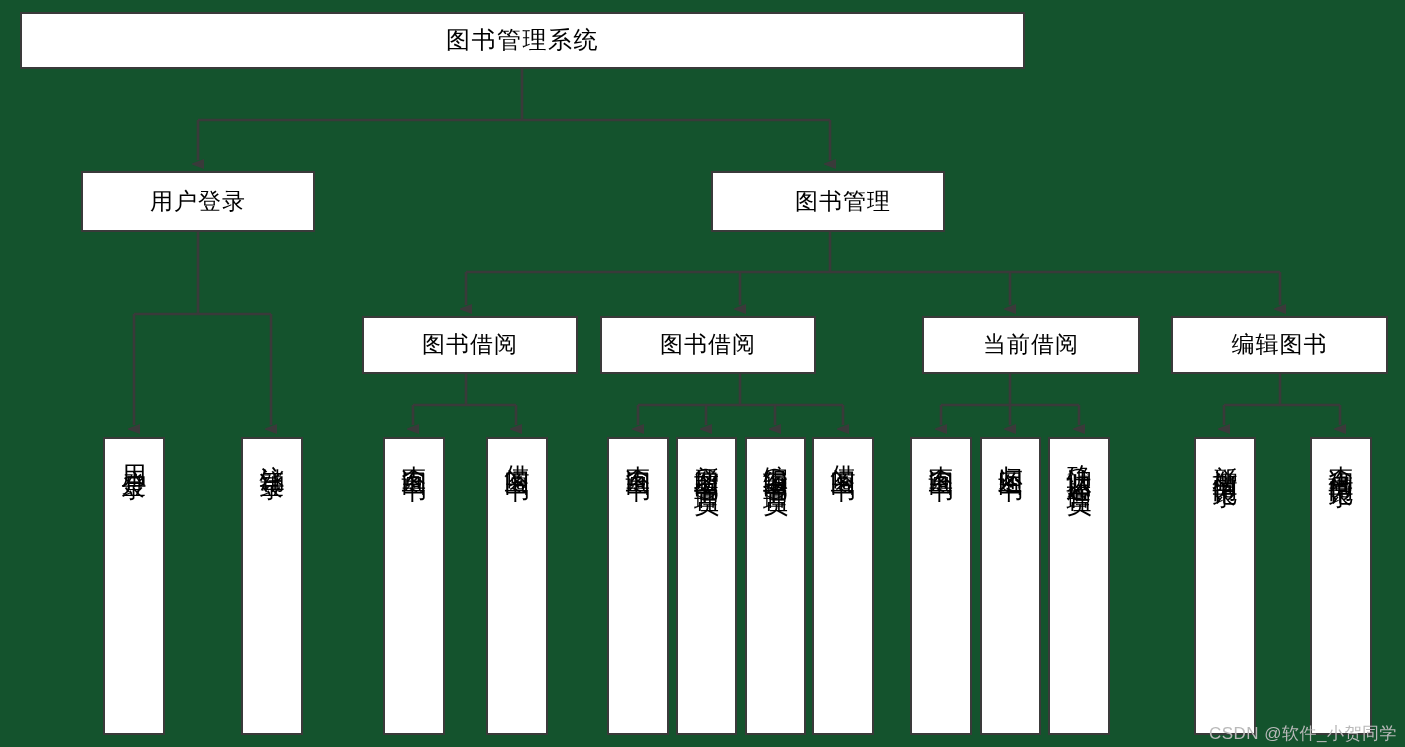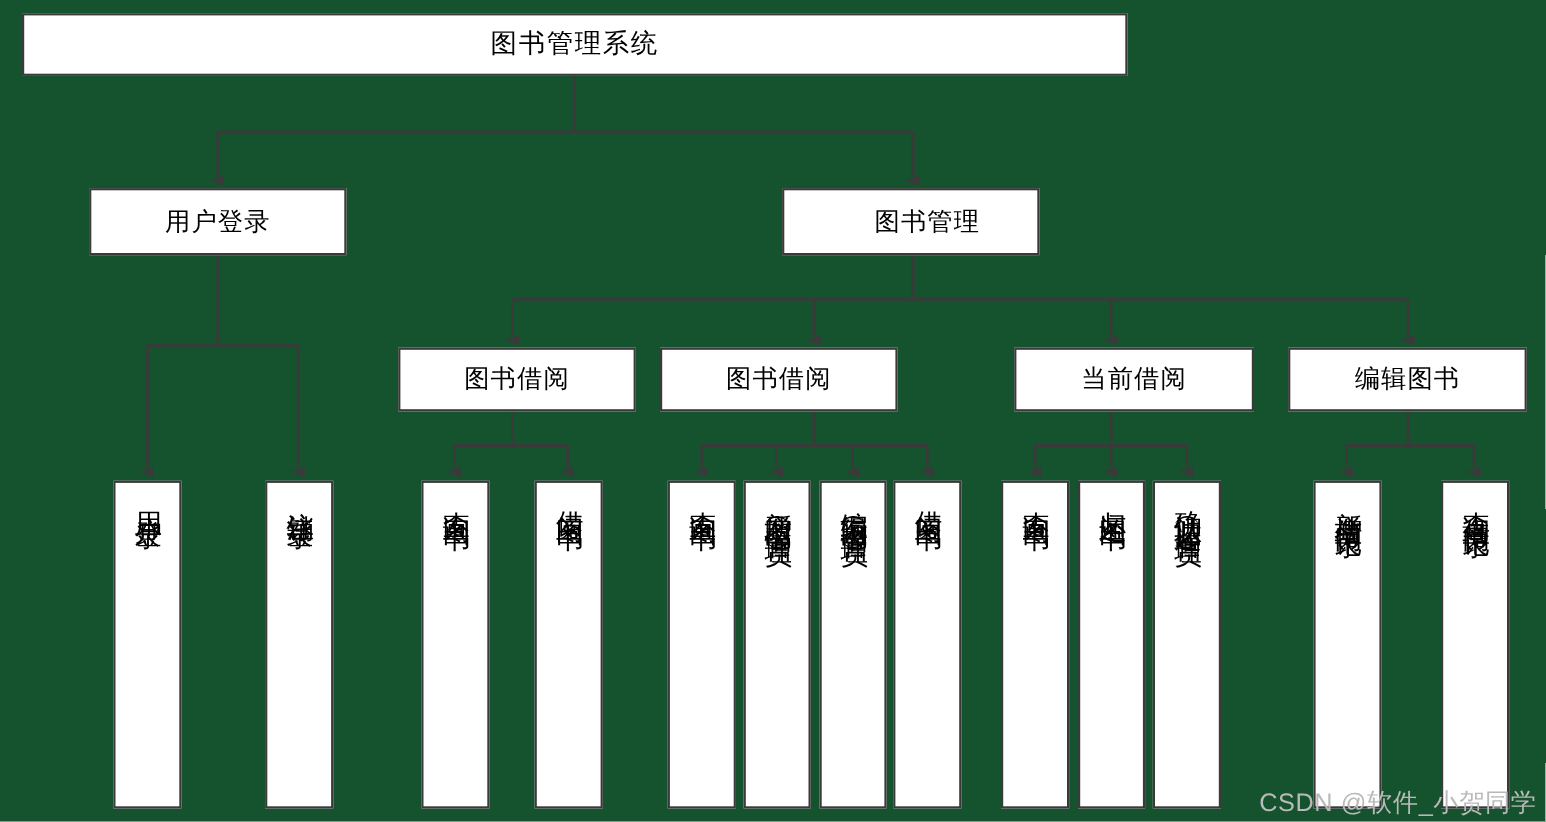--- a/index.html
+++ b/index.html
@@ -63,21 +63,21 @@
     text-orientation: upright;
     font-size: 25px;
     line-height: 1;
     letter-spacing: 4px;
     white-space: nowrap;
   }
   .watermark {
     position: absolute;
     right: 8px;
     bottom: 2px;
-    font-size: 23px;
+    font-size: 17px;
     color: #b9b9b9;
     letter-spacing: 0.5px;
     z-index: 5;
     white-space: nowrap;
     pointer-events: none;
   }
 </style>
 </head>
 <body>
 

